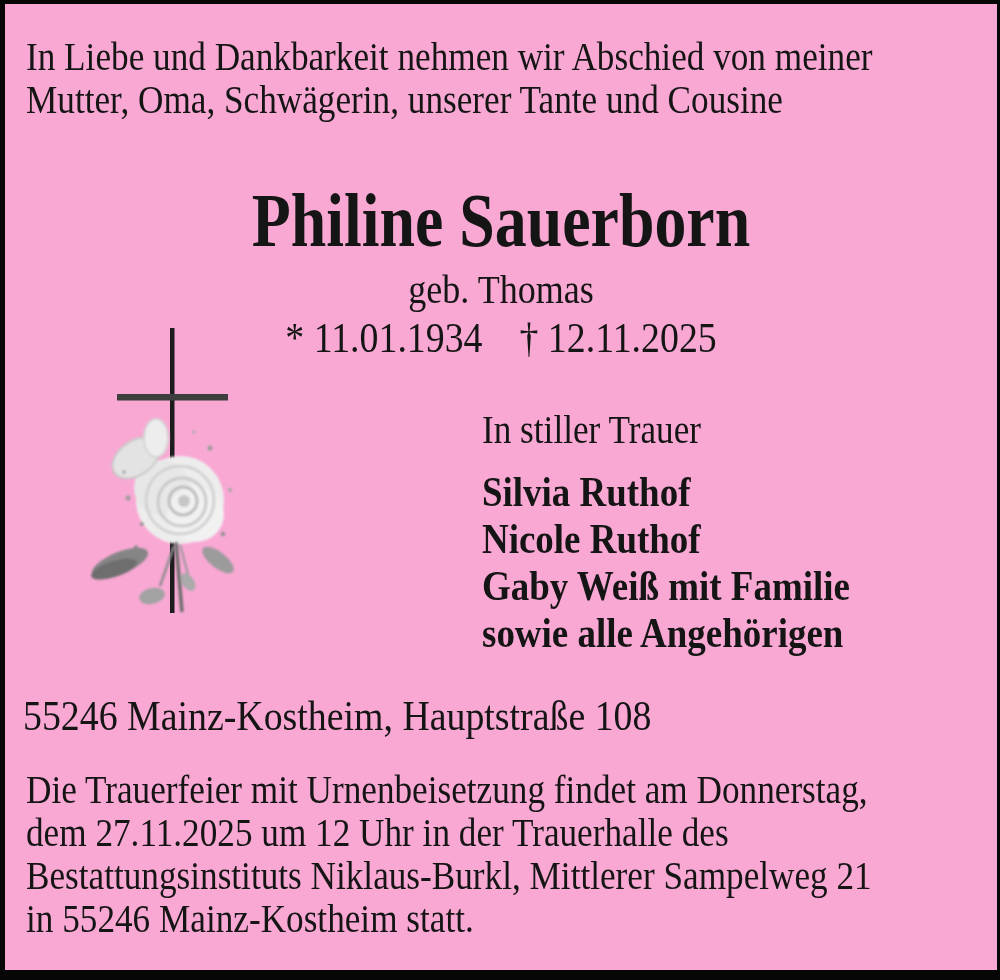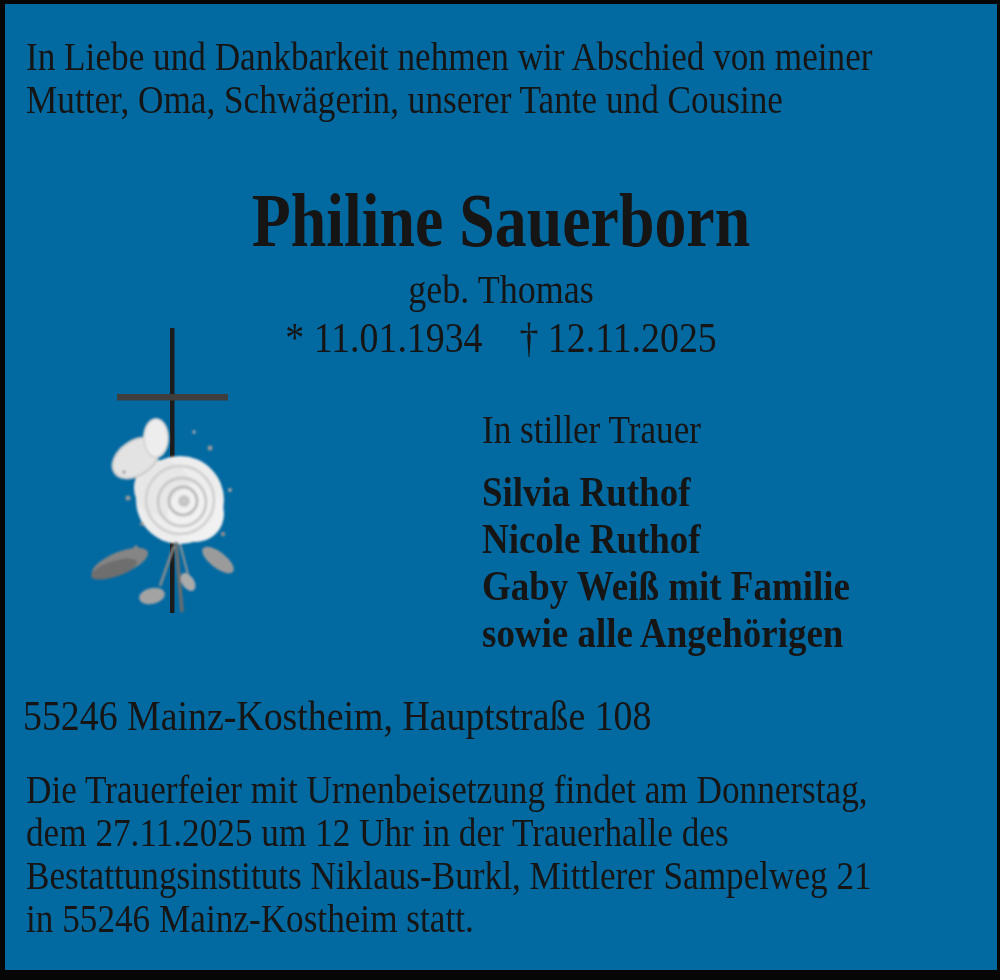--- a/index.html
+++ b/index.html
@@ -5,21 +5,21 @@
   html, body {
     margin: 0;
     padding: 0;
     background: #ffffff;
   }
   .sheet {
     position: relative;
     width: 1000px;
     height: 980px;
     box-sizing: border-box;
-    background: #0369a1;
+    background: #f9a8d4;
     border-style: solid;
     border-color: #060606;
     border-width: 4px 3px 10px 5px;
     overflow: hidden;
     font-family: "Liberation Serif", "DejaVu Serif", serif;
     color: #151515;
   }
   .abs { position: absolute; }
 
   

